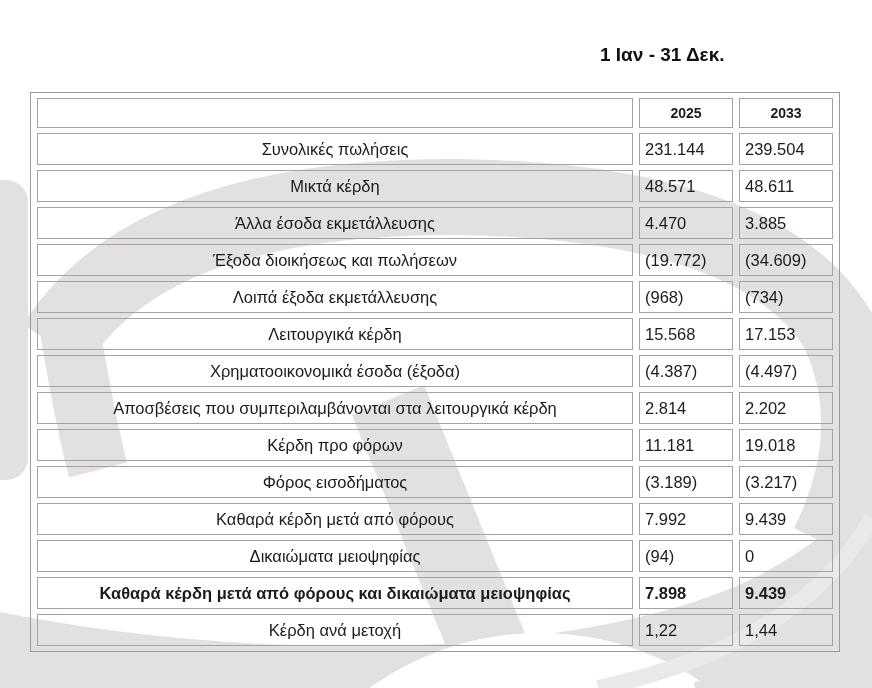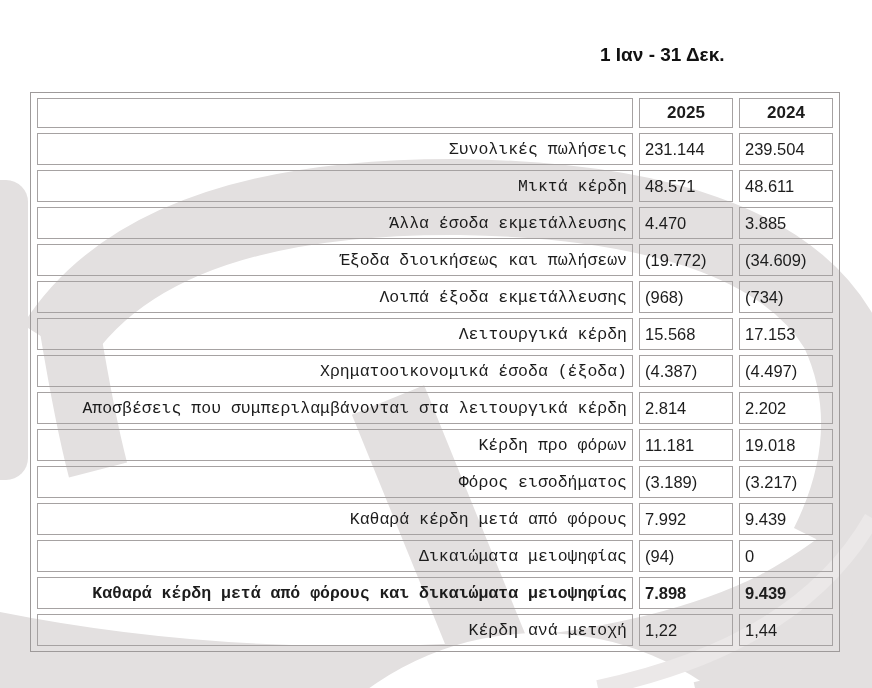--- a/index.html
+++ b/index.html
@@ -46,22 +46,22 @@
     border: 1px solid var(--border, #a6a2a2);
     background: transparent;
     font-size: 16.5px;
     padding: 0 5px;
     white-space: nowrap;
     overflow: hidden;
   }
   .fin-table th { height: 28px; }
   .fin-table td { height: 30px; }
   th.col-label { width: 584px; }
-  th.col-year  { width: 82px; text-align: center; font-weight: bold; font-size: 17px; }
-  td.row-label { width: 584px; text-align: right; font-family: Liberation Mono, monospace; }
+  th.col-year  { width: 82px; text-align: center; font-weight: bold; font-size: 14px; }
+  td.row-label { width: 584px; text-align: center; }
   td.num       { width: 82px;  text-align: left; }
   tr.bold-row td { font-weight: bold; }
 </style>
 </head>
 <body style="--text: #1c1c1c; --border: #a6a2a2; --border-outer: #9e9a9a;">
 
 <svg class="watermark" viewBox="0 0 872 688" xmlns="http://www.w3.org/2000/svg" aria-hidden="true">
 
   <path class="wm" d="M 55 345 Q 150 195 460 197 Q 760 202 838 330 Q 885 430 828 545" fill="none" stroke="#e3e0e0" stroke-width="76"></path>
 
@@ -78,21 +78,21 @@
   <path d="M 695 688 Q 842 655 872 598" fill="none" stroke="#e3e0e0" stroke-width="12"></path>
 </svg>
 
 <div class="period-title">1 Ιαν - 31 Δεκ.</div>
 
 <table class="fin-table">
   <thead>
     <tr>
       <th class="col-label"></th>
       <th class="col-year">2025</th>
-      <th class="col-year">2024</th>
+      <th class="col-year">2033</th>
     </tr>
   </thead>
   <tbody>
       <tr>
     <td class="row-label">Συνολικές πωλήσεις</td>
     <td class="num">231.144</td>
     <td class="num">239.504</td>
   </tr>
       <tr>
     <td class="row-label">Μικτά κέρδη</td>

